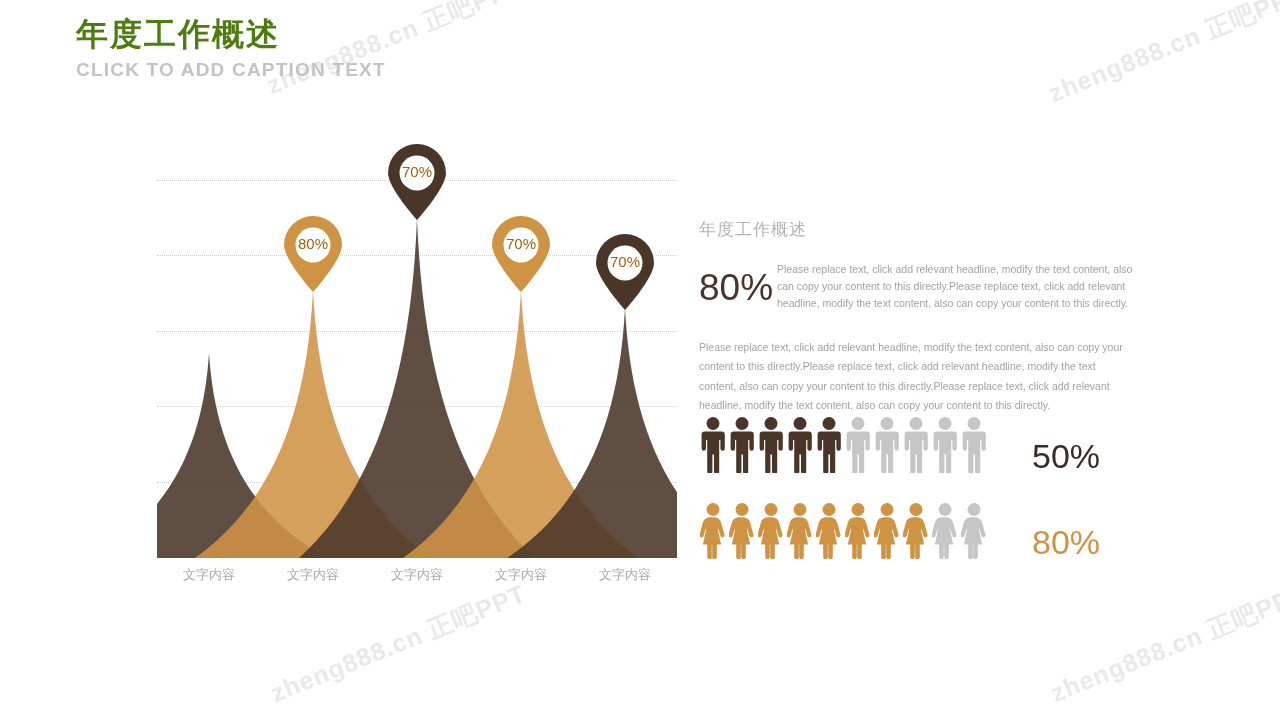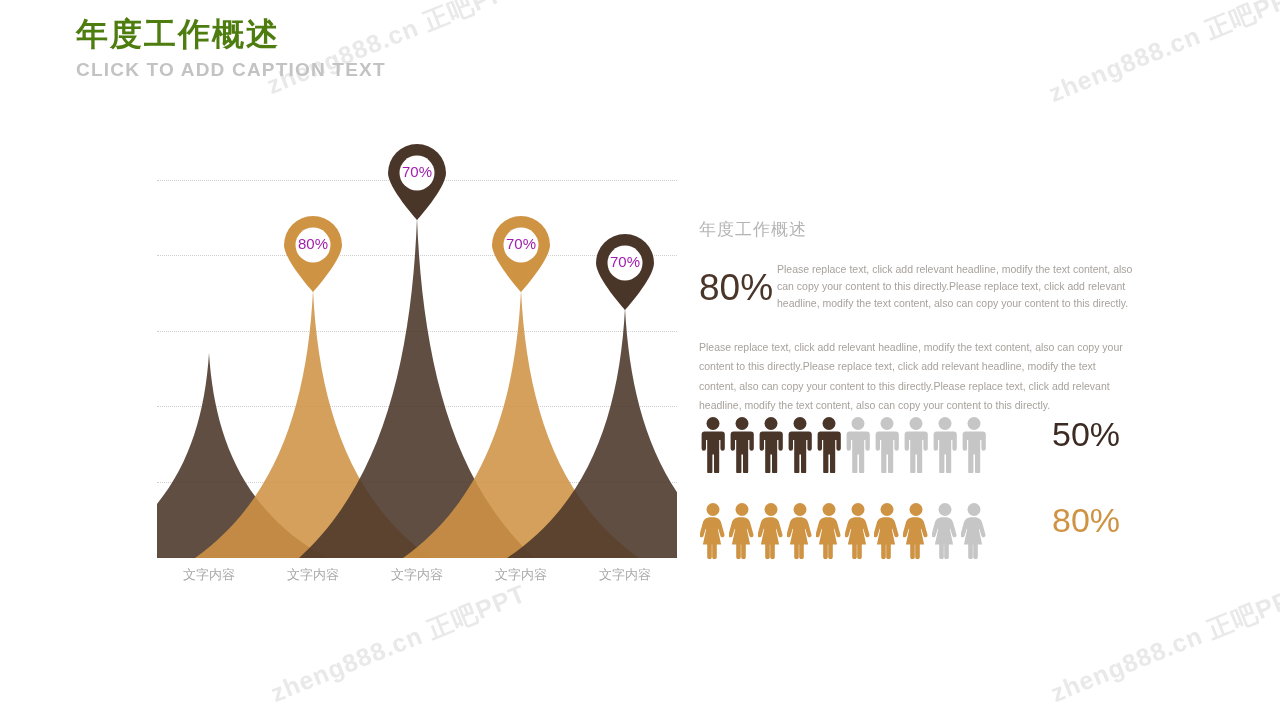--- a/index.html
+++ b/index.html
@@ -57,21 +57,21 @@
   }
   .xlabel {
     font-size: 13px; color: #a9a9a9; text-align: center;
     font-family: Liberation Sans, sans-serif;
   }
 
   .pin { position: absolute; }
   .pin svg { display: block; }
   .pin-text {
     position: absolute; left: 0; top: 0; width: 100%;
-    text-align: center; font-size: 15px; color: #a21caf;
+    text-align: center; font-size: 15px; color: #a16207;
     font-family: "Liberation Sans", sans-serif;
   }
 
   
   #panel { position: absolute; left: 699px; top: 218px; width: 440px; }
   #panel-heading {
     font-size: 17px; color: #b4b4b4; letter-spacing: 1px;
   }
   #stat-row { display: flex; align-items: flex-start; margin-top: 20px; }
   #stat-big {
@@ -82,21 +82,21 @@
     font-size: 10.5px; color: #a8a29c; line-height: 1.62;
     flex: 1;
   }
   #body-para {
     margin-top: 26px;
     font-size: 10.5px; color: #a8a29c; line-height: 1.85;
     width: 432px;
   }
 
   
-  .picto-row { display: flex; align-items: flex-start; gap: 20px; }
+  .picto-row { display: flex; align-items: flex-end; }
   #picto-male   { position: absolute; left: 700px; top: 417px; }
   #picto-female { position: absolute; left: 700px; top: 503px; }
   .figs { display: flex; align-items: flex-end; gap: 3px; width: 310px; }
   .fig svg { display: block; }
   .picto-pct {
     margin-left: 22px; font-size: 34px; line-height: 1;
     font-family: "Liberation Sans", sans-serif;
   }
   #pct-male   { color: #3b2b22; }
   #pct-female { color: #cf9344; }

